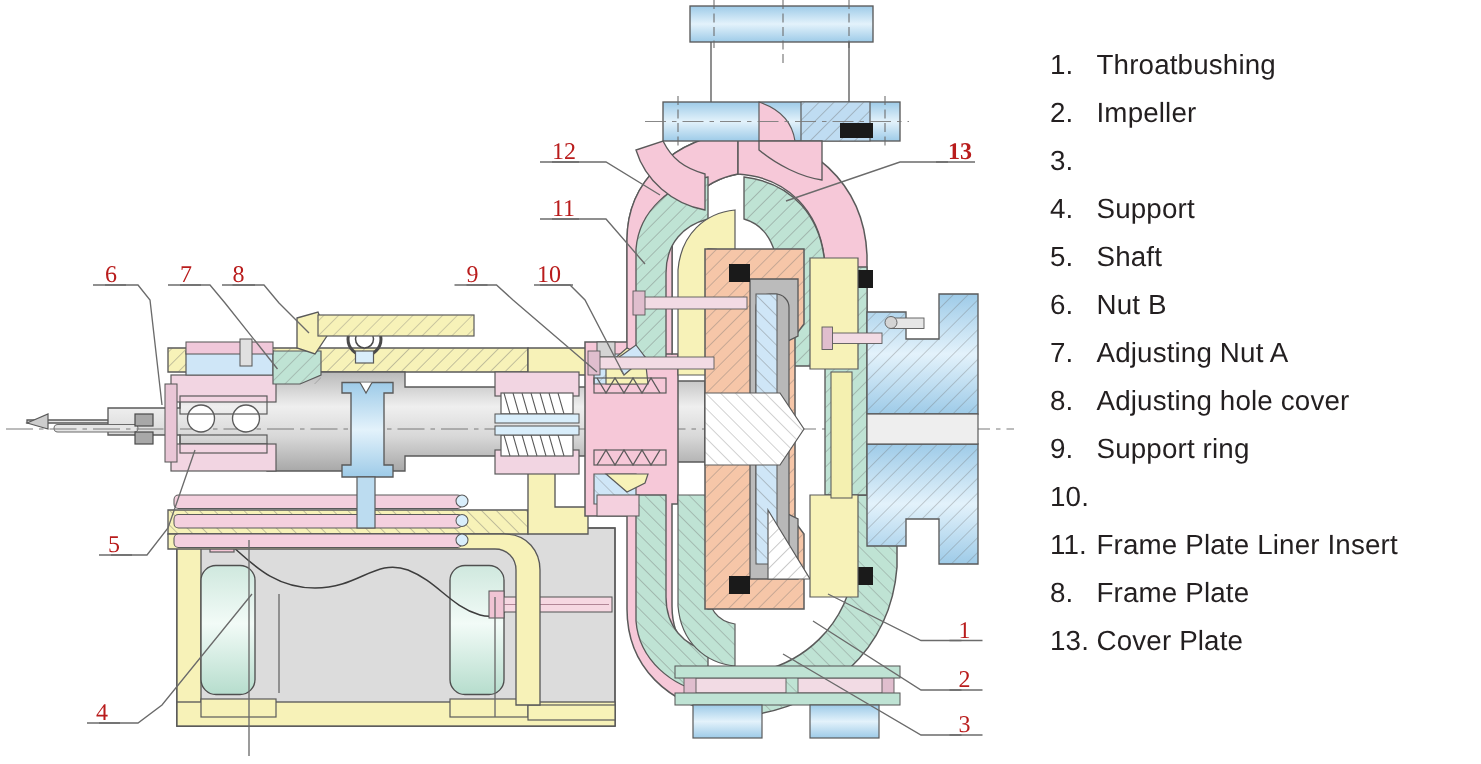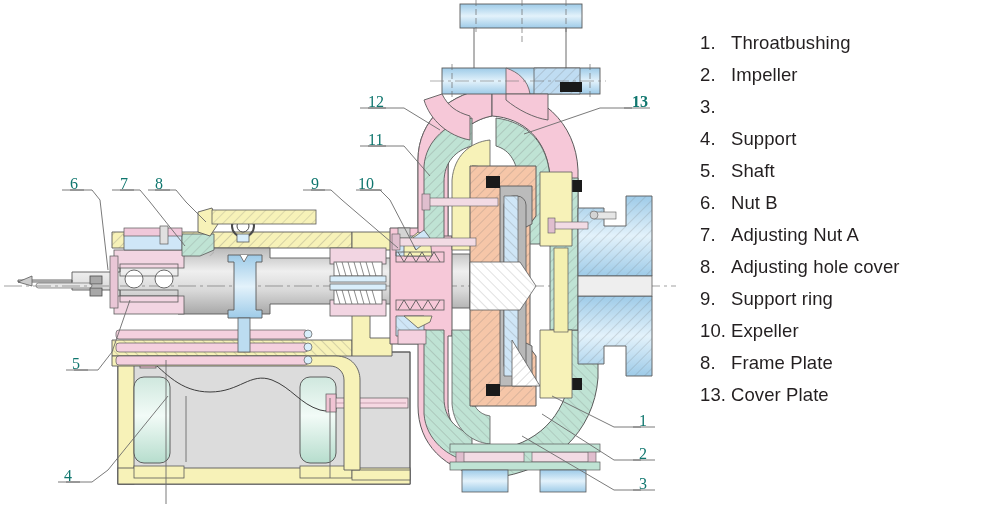--- a/index.html
+++ b/index.html
@@ -46,21 +46,21 @@
     text-align: left;
     flex: 0 0 auto;
   }
   .legend-label {
     flex: 1 1 auto;
   }
   .callout-num {
     position: absolute;
     font-family: "Liberation Serif", serif;
     font-size: 16px;
-    color: #0f766e;
+    color: #b91c1c;
     line-height: 1;
   }
 </style>
 </head>
 <body>
 
 <div id="root">
 
   <svg id="diagram-svg" viewBox="0 0 680 509">
     <defs>
@@ -432,21 +432,24 @@
     <div class="legend-row">
       <span class="legend-num">8.</span>
       <span class="legend-label">Adjusting hole cover</span>
     </div>
     <div class="legend-row">
       <span class="legend-num">9.</span>
       <span class="legend-label">Support ring</span>
     </div>
     <div class="legend-row">
       <span class="legend-num">10.</span>
-      <span class="legend-label">Expeller</span>
+    </div>
+    <div class="legend-row">
+      <span class="legend-num">11.</span>
+      <span class="legend-label">Frame Plate Liner Insert</span>
     </div>
     <div class="legend-row">
       <span class="legend-num">8.</span>
       <span class="legend-label">Frame Plate</span>
     </div>
     <div class="legend-row">
       <span class="legend-num">13.</span>
       <span class="legend-label">Cover Plate</span>
     </div>
   </div>

